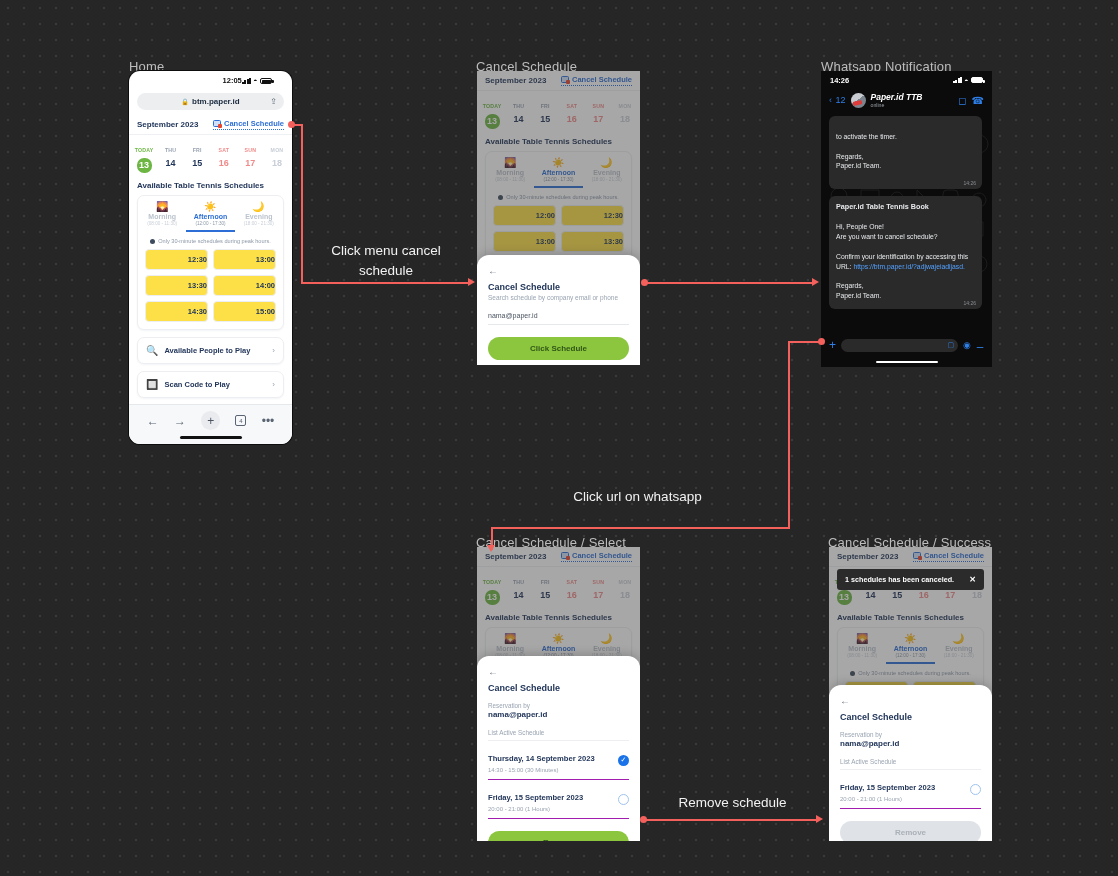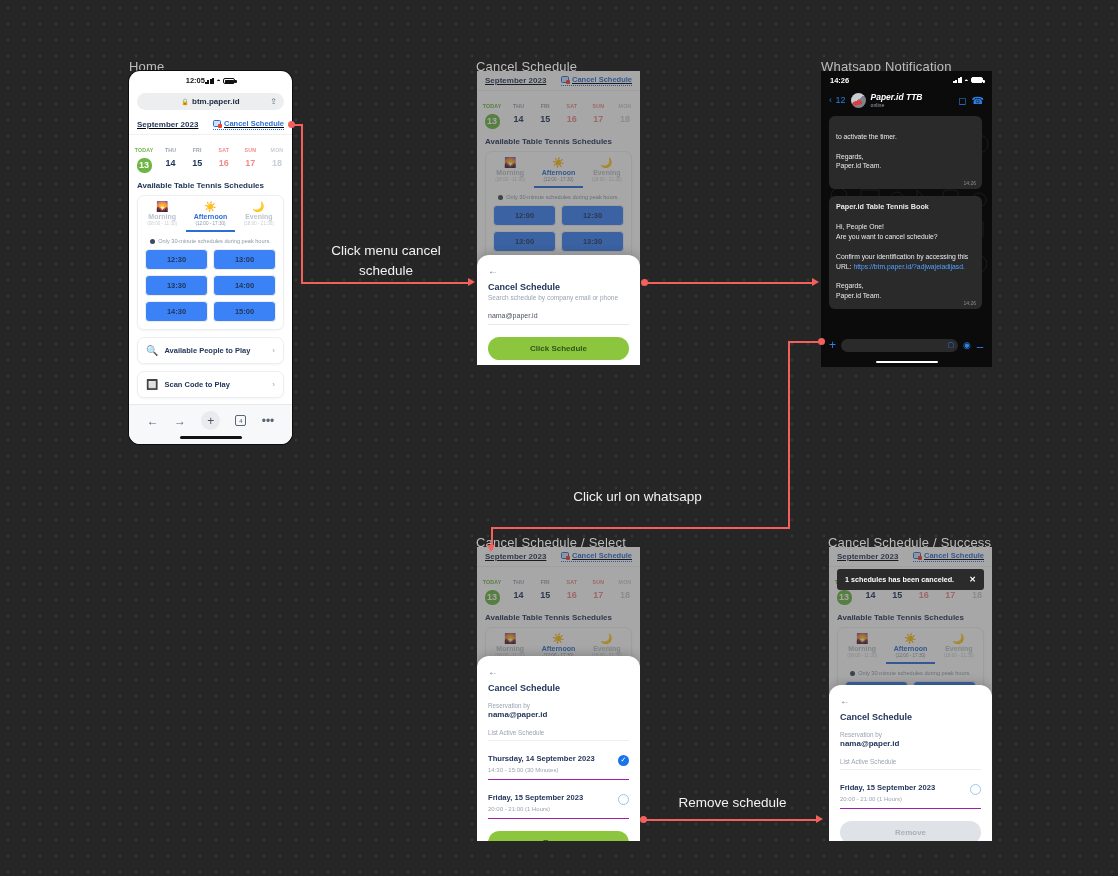--- a/index.html
+++ b/index.html
@@ -29,21 +29,21 @@
     overflow: hidden;
   }
   .phone.home {
     left: 129px; top: 71px; width: 163px; height: 373px;
     border-radius: 11px;
     box-shadow: 0 0 0 1px #0d0d0d;
   }
   
   .statusbar {
     height: 19px; display: flex; align-items: center;
-    justify-content: center; padding: 0 20px;
+    justify-content: flex-end; padding: 0 20px;
     font-size: 7.5px; font-weight: bold; color: #111;
   }
   .sb-icons { display: flex; align-items: center; gap: 2.5px; }
   .sig { display: inline-block; width: 9px; height: 6px;
          background:
            linear-gradient(to top,#111 2px, transparent 2px) 0 0/2px 100% no-repeat,
            linear-gradient(to top,#111 3.5px, transparent 3.5px) 2.5px 0/2px 100% no-repeat,
            linear-gradient(to top,#111 5px, transparent 5px) 5px 0/2px 100% no-repeat,
            linear-gradient(to top,#111 6px, transparent 6px) 7.5px 0/2px 100% no-repeat;
   }
@@ -58,21 +58,21 @@
     margin: 3px 8px 5px; height: 17px; border-radius: 9px;
     background: #eceef0; display: flex; align-items: center;
     justify-content: center; position: relative;
   }
   .urlbar .u-text { font-size: 8px; color: #1c2b40; font-weight: 600; }
   .urlbar .lock { font-size: 6.5px; color:#1c2b40; margin-right: 2.5px; }
   .urlbar .share { position:absolute; right:7px; font-size:8px; color:#5a6472; }
 
   .appbar {
     display:flex; align-items:center; justify-content:space-between;
-    padding: 4px 8px 4px; border-bottom: 1px solid #eef0f3; text-decoration: underline;
+    padding: 4px 8px 4px; border-bottom: 1px solid #eef0f3;
   }
   .appbar .month { font-size: 8px; font-weight: bold; color: #22365a; }
   .cancel-link {
     display:flex; align-items:center; gap:3px;
     font-size: 7.5px; color:#2c6ed5; font-weight:600;
     border-bottom: 1px dotted #2c6ed5; padding-bottom:1px;
   }
   .cancel-link .mini-ico {
     width:8px;height:7px;border:1px solid #2c6ed5;border-radius:1.5px;
     position:relative; display:inline-block; background:#cfe0fa;
@@ -99,22 +99,22 @@
   .tab .ti { font-size: 10px; line-height:11px; display:block; }
   .tab .tl { font-size:7px; font-weight:bold; color:#bcc3cd; display:block; margin-top:1px;}
   .tab .th { font-size:4.6px; color:#c8ced7; display:block; margin-top:1px;}
   .tab.active { border-bottom-color:#2c6ed5; }
   .tab.active .tl { color:#2c6ed5; }
   .tab.active .th { color:#8c98a8; }
   .note { font-size:5.6px; color:#8c98a8; text-align:center; padding:6px 4px 5px;
           display:flex; align-items:center; justify-content:center; gap:3px;}
   .note .dot { width:5px;height:5px;border-radius:50%;background:#3d4b5e;display:inline-block;}
   .slots { display:grid; grid-template-columns:1fr 1fr; gap:5px; padding: 0 7px 7px; }
-  .slot { background:#3b82f6; border:1px solid #eceef1; border-radius:4px;
-          text-align:center; font-size:7.5px; font-weight:bold; color:#22365a;
+  .slot { background:#fde047; border:1px solid #eceef1; border-radius:4px;
+          text-align:right; font-size:7.5px; font-weight:bold; color:#22365a;
           padding:5px 0; }
 
   .listrow { margin: 7px 8px 0; background:#fff; border:1px solid #eceef1;
              border-radius:7px; display:flex; align-items:center; gap:6px;
              padding: 7px 8px; box-shadow: 0 1px 2px rgba(20,30,50,.05); }
   .listrow .lbl { flex:1; font-size:7.5px; font-weight:bold; color:#22365a; }
   .listrow .chev { font-size:8px; color:#9aa4b2; }
   .listrow .emo { font-size:10px; }
 
   .browserbar {

